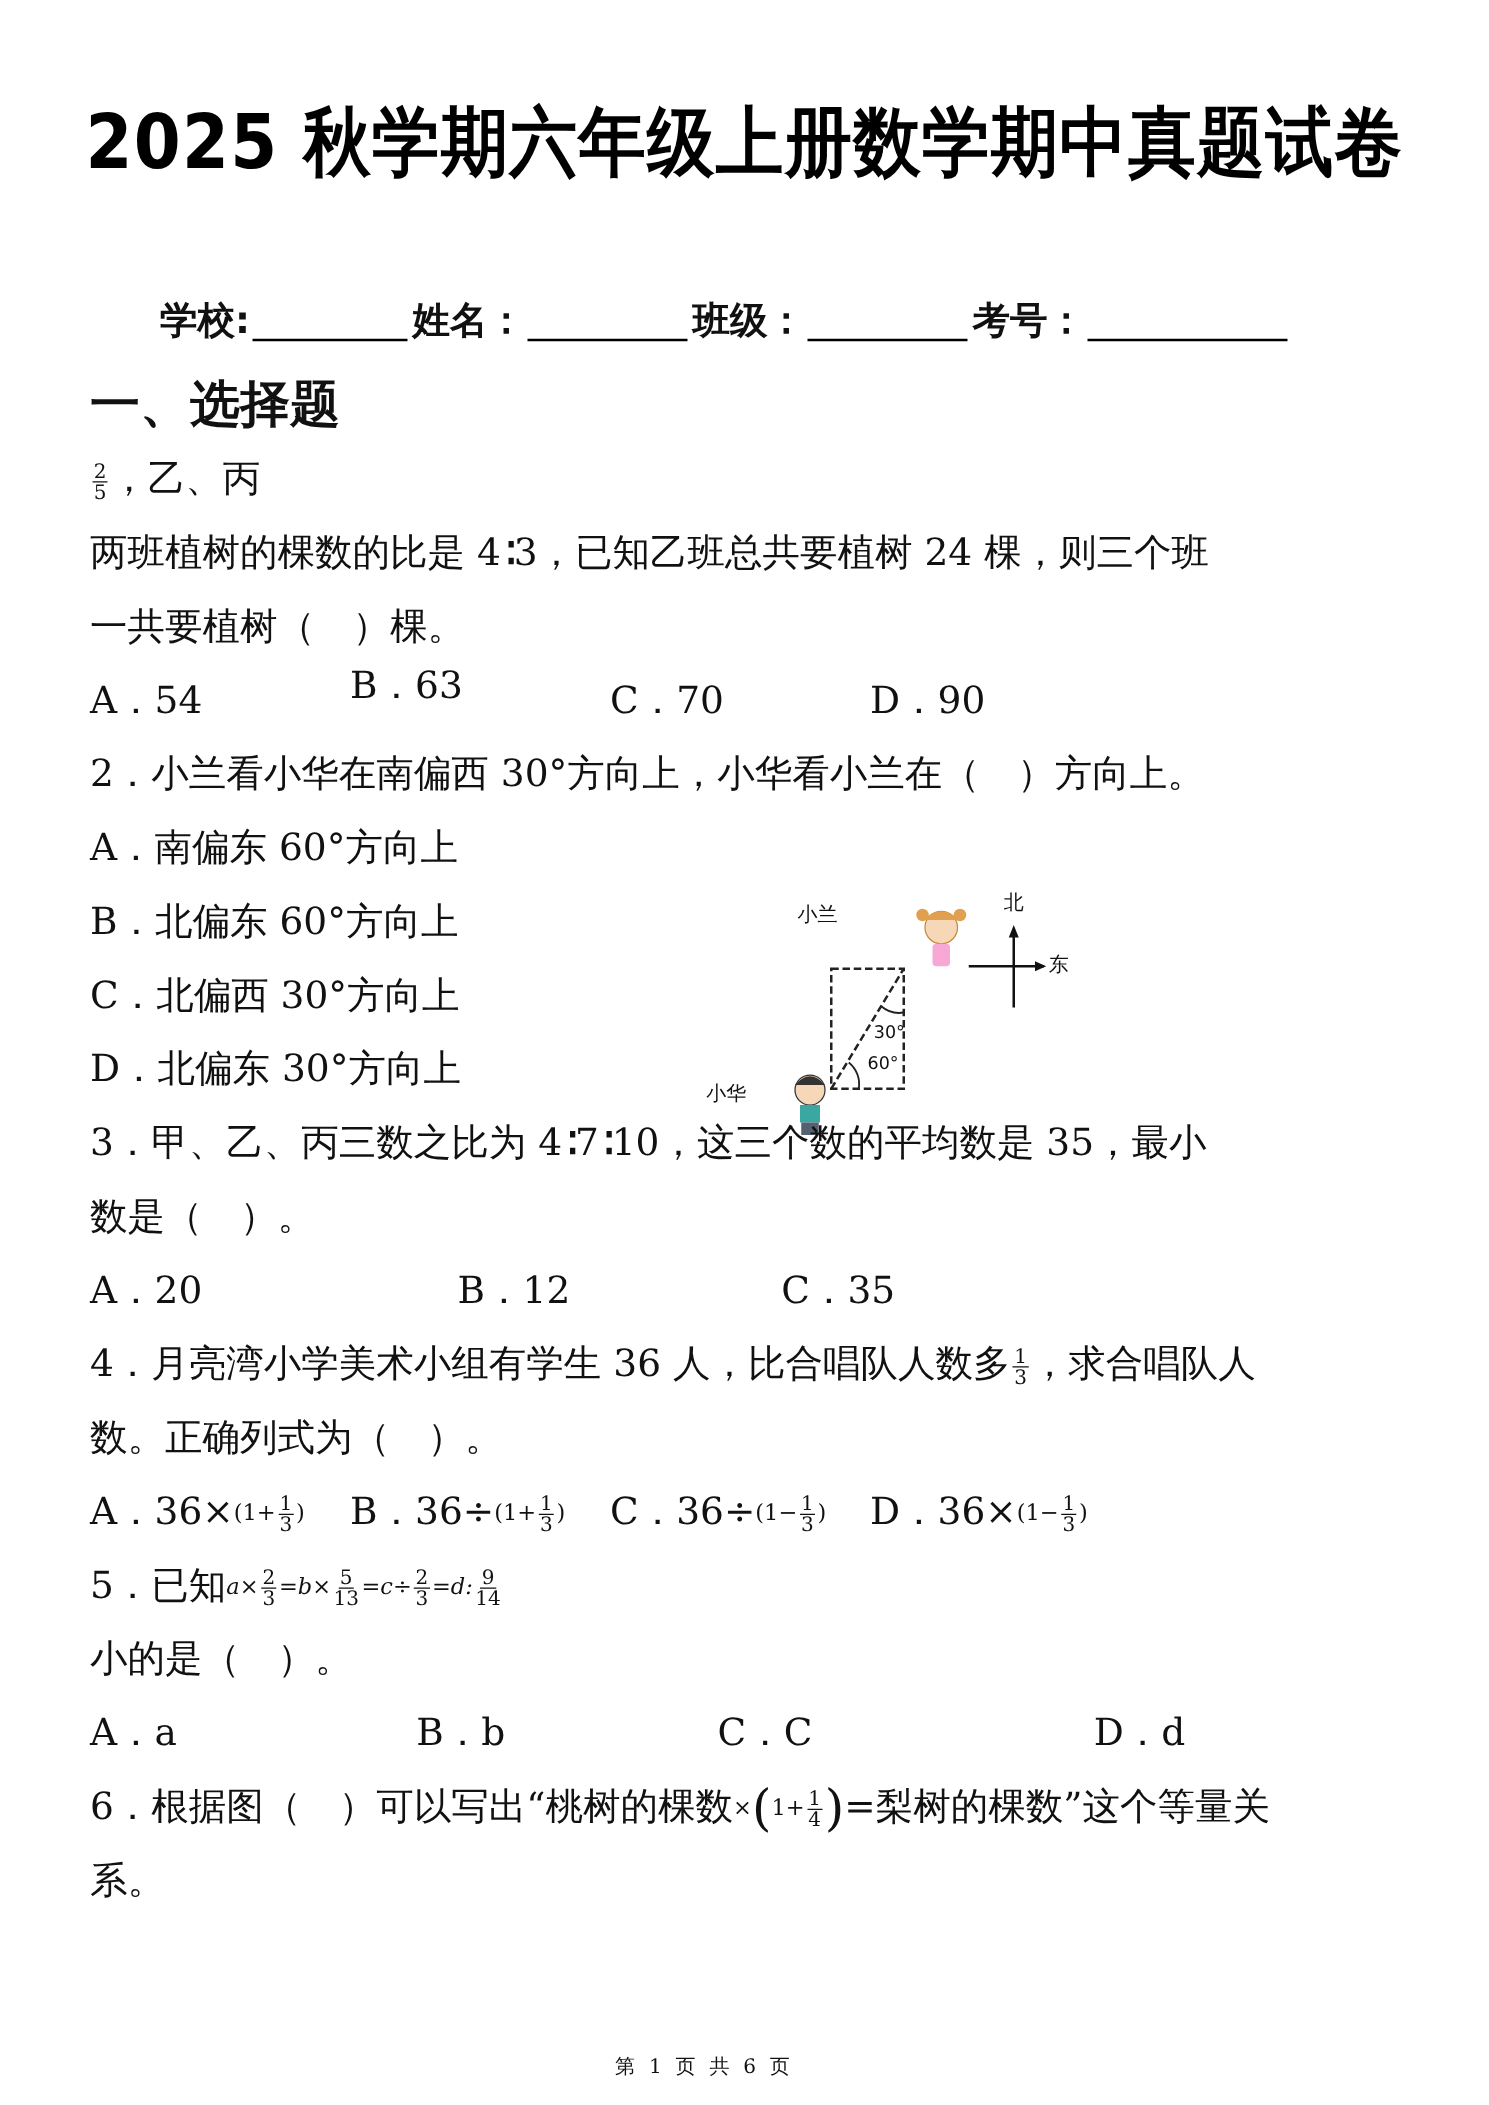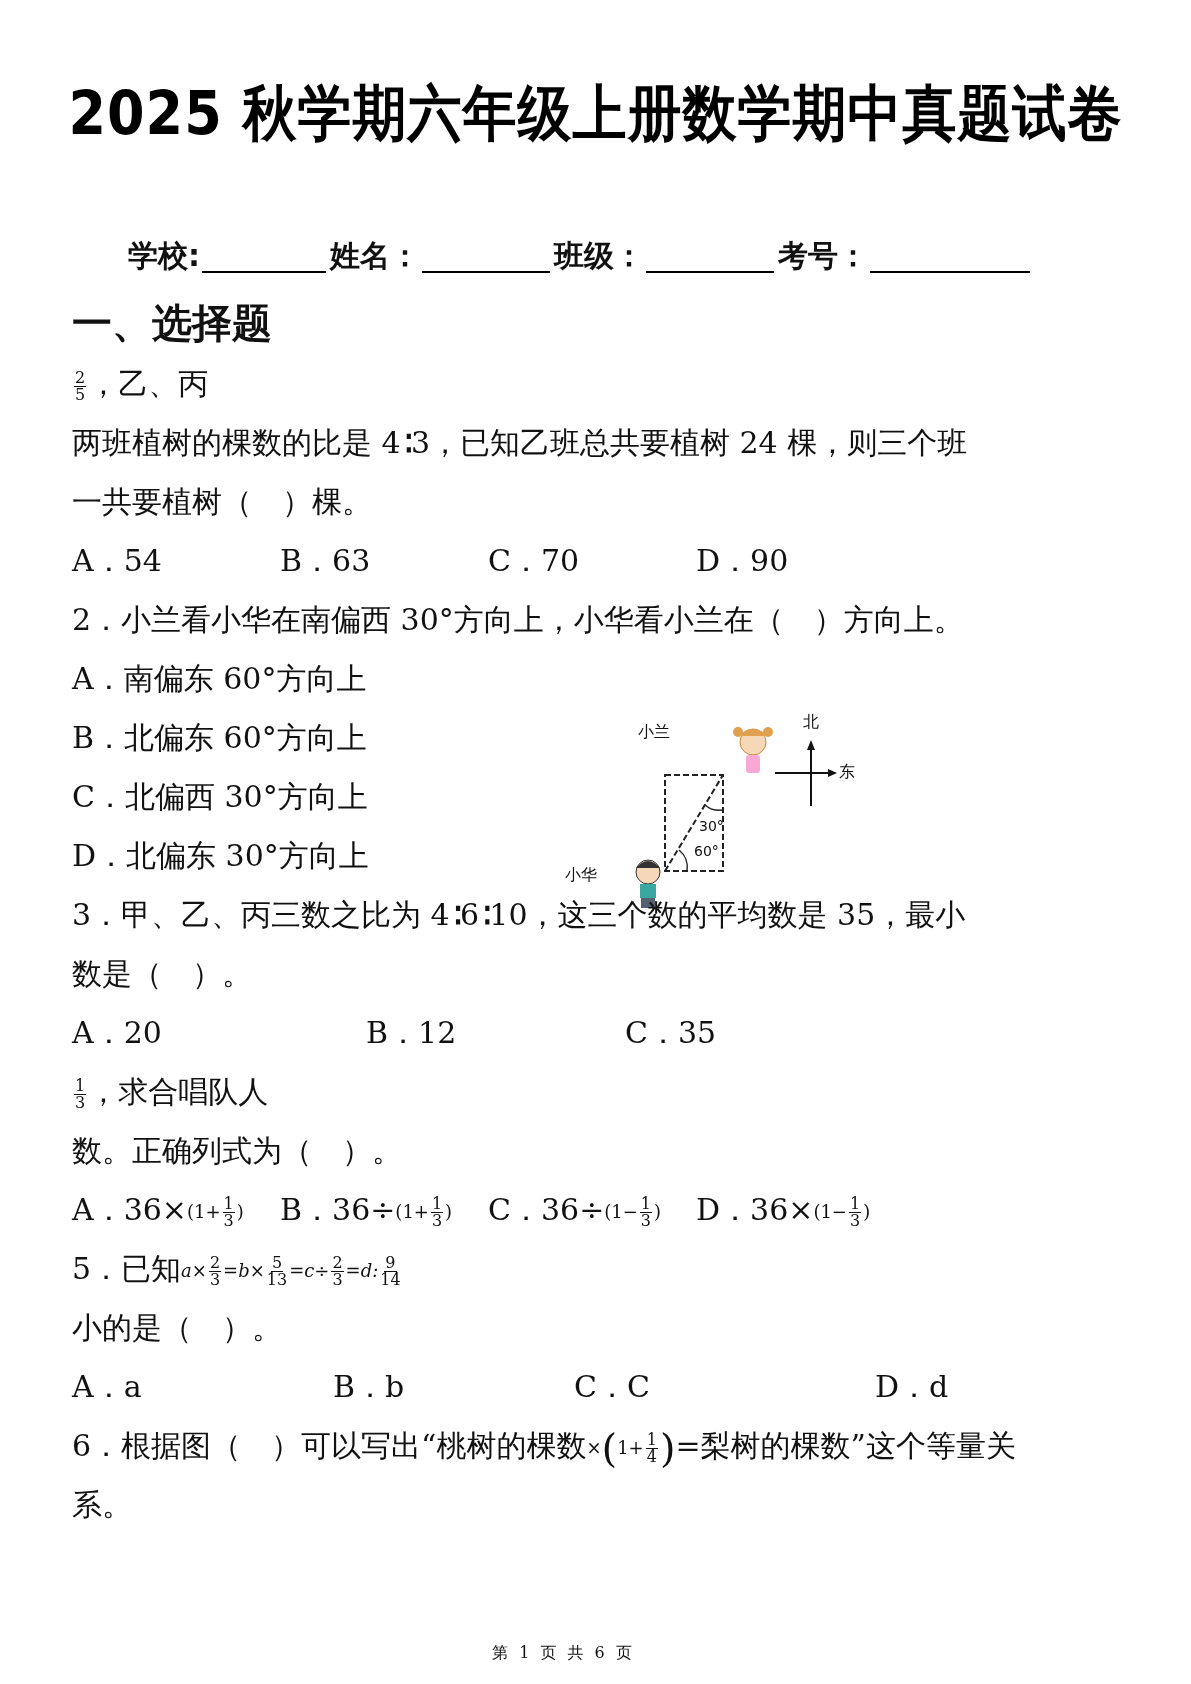--- a/index.html
+++ b/index.html
@@ -57,21 +57,21 @@
 
 <div class="line" style="top:364px">
   <span class="frac">
       <span class="num">2</span>
       <span>5</span>
     </span><span>，乙、丙</span>
 </div>
 <div class="line" style="top:423px">两班植树的棵数的比是 4∶3，已知乙班总共要植树 24 棵，则三个班</div>
 <div class="line" style="top:482px">一共要植树（　）棵。</div>
 <div class="opt" style="top:541px;left:72px">A．54</div>
-<div class="opt" style="top:541px;left:280px">B．63</div>
+<div class="opt" style="top:529px;left:280px">B．63</div>
 <div class="opt" style="top:541px;left:488px">C．70</div>
 <div class="opt" style="top:541px;left:696px">D．90</div>
 
 <div class="line" style="top:600px">2．小兰看小华在南偏西 30°方向上，小华看小兰在（　）方向上。</div>
 <div class="opt" style="top:659px;left:72px">A．南偏东 60°方向上</div>
 <div class="opt" style="top:718px;left:72px">B．北偏东 60°方向上</div>
 <div class="opt" style="top:777px;left:72px">C．北偏西 30°方向上</div>
 <div class="opt" style="top:836px;left:72px">D．北偏东 30°方向上</div>
 
 <div class="figure">
@@ -99,28 +99,28 @@
     <rect x="66" y="198" width="14" height="10" fill="#556070"></rect>
   </svg>
   <span style="position:absolute;left:63px;top:22px;font-size:16px;font-family:'DejaVu Sans',sans-serif">小兰</span>
   <span style="position:absolute;left:-10px;top:165px;font-size:16px;font-family:'DejaVu Sans',sans-serif">小华</span>
   <span style="position:absolute;left:228px;top:12px;font-size:16px;font-family:'DejaVu Sans',sans-serif">北</span>
   <span style="position:absolute;left:264px;top:62px;font-size:16px;font-family:'DejaVu Sans',sans-serif">东</span>
   <span style="position:absolute;left:124px;top:118px;font-size:14px;font-family:'DejaVu Sans',sans-serif">30°</span>
   <span style="position:absolute;left:119px;top:143px;font-size:14px;font-family:'DejaVu Sans',sans-serif">60°</span>
 </div>
 
-<div class="line" style="top:895px">3．甲、乙、丙三数之比为 4∶6∶10，这三个数的平均数是 35，最小</div>
+<div class="line" style="top:895px">3．甲、乙、丙三数之比为 4∶7∶10，这三个数的平均数是 35，最小</div>
 <div class="line" style="top:954px">数是（　）。</div>
 <div class="opt" style="top:1013px;left:72px">A．20</div>
 <div class="opt" style="top:1013px;left:366px">B．12</div>
 <div class="opt" style="top:1013px;left:625px">C．35</div>
 
 <div class="line" style="top:1072px">
-  <span class="frac">
+  <span>4．月亮湾小学美术小组有学生 36 人，比合唱队人数多</span><span class="frac">
       <span class="num">1</span>
       <span>3</span>
     </span><span>，求合唱队人</span>
 </div>
 <div class="line" style="top:1131px">数。正确列式为（　）。</div>
 
 <div class="opt" style="top:1190px;left:72px">
   <span>A．36×</span><span class="small">(1+</span><span class="frac">
       <span class="num">1</span>
       <span>3</span>

